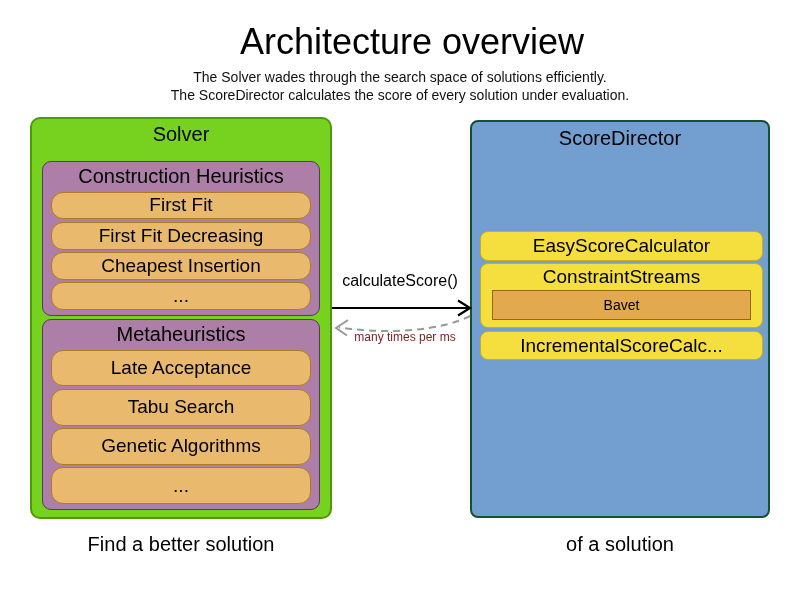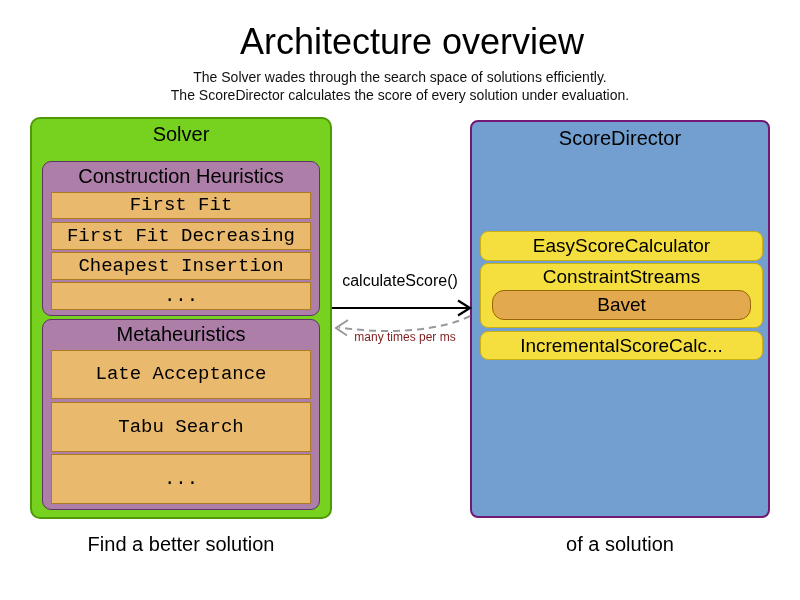--- a/index.html
+++ b/index.html
@@ -29,47 +29,46 @@
     background:#ad7fa8;border:1.5px solid #5c3566;border-radius:9px;
     box-sizing:border-box;display:flex;flex-direction:column;
     padding:1px 8px 5px 8px;gap:2.5px;
   }
   .purple-box .box-title{flex:0 0 26px;}
   .ch-box{top:42px;height:155px;}
   .mh-box{top:200px;height:191px;}
 
   .orange-item{
     flex:1 1 auto;
-    background:#e9b96e;border:1.5px solid #ae7c1e;border-radius:0;
+    background:#e9b96e;border:1.5px solid #ae7c1e;border-radius:12px;
     box-sizing:border-box;display:flex;align-items:center;justify-content:center;
     font-size:19px;
-    font-family:Liberation Mono, monospace;
   }
 
   
   .sd-box{
     left:470px;top:120px;width:300px;height:398px;
-    background:#729fcf;border:2px solid #701a75;border-radius:8px;
+    background:#729fcf;border:2px solid #14532d;border-radius:8px;
     box-sizing:border-box;
   }
   .sd-title{position:absolute;top:3px;left:0;width:100%;}
   .yellow-item{
     position:absolute;left:8px;width:283px;
     background:#f5df3e;border:1.5px solid #c9b013;border-radius:8px;
     box-sizing:border-box;font-size:19px;
   }
   .yellow-item.simple{display:flex;align-items:center;justify-content:center;}
   .sd-easy{top:109px;height:30px;}
   .sd-cs{top:141px;height:65px;}
   .sd-cs .box-title{position:absolute;top:0;left:0;width:100%;font-size:19px;line-height:25px;}
   .bavet{
     position:absolute;left:11px;top:26px;width:259px;height:30px;
-    background:#e2a94f;border:1.5px solid #9a6603;border-radius:12px;
+    background:#e2a94f;border:1.5px solid #9a6603;border-radius:0;
     box-sizing:border-box;display:flex;align-items:center;justify-content:center;
-    font-size:19px;
+    font-size:14px;
   }
   .sd-inc{top:209px;height:29px;}
 
   
   .arrow-label{left:325px;top:272px;width:150px;font-size:16px;}
   .arrow-svg{left:325px;top:270px;width:150px;height:80px;}
   .arrow-sublabel{left:325px;top:330px;width:160px;font-size:12px;color:#7f1d1d;}
 
   
   .caption{font-size:20px;line-height:27px;}
@@ -91,20 +90,21 @@
     <div class="orange-item">First Fit</div>
     <div class="orange-item">First Fit Decreasing</div>
     <div class="orange-item">Cheapest Insertion</div>
     <div class="orange-item">...</div>
   </div>
 
   <div class="purple-box mh-box">
     <div class="box-title">Metaheuristics</div>
     <div class="orange-item">Late Acceptance</div>
     <div class="orange-item">Tabu Search</div>
+    <div class="orange-item">Genetic Algorithms</div>
     <div class="orange-item">...</div>
   </div>
 </div>
 
 <div class="abs sd-box">
   <div class="box-title sd-title">ScoreDirector</div>
 
   <div class="yellow-item simple sd-easy">EasyScoreCalculator</div>
 
   <div class="yellow-item sd-cs">

